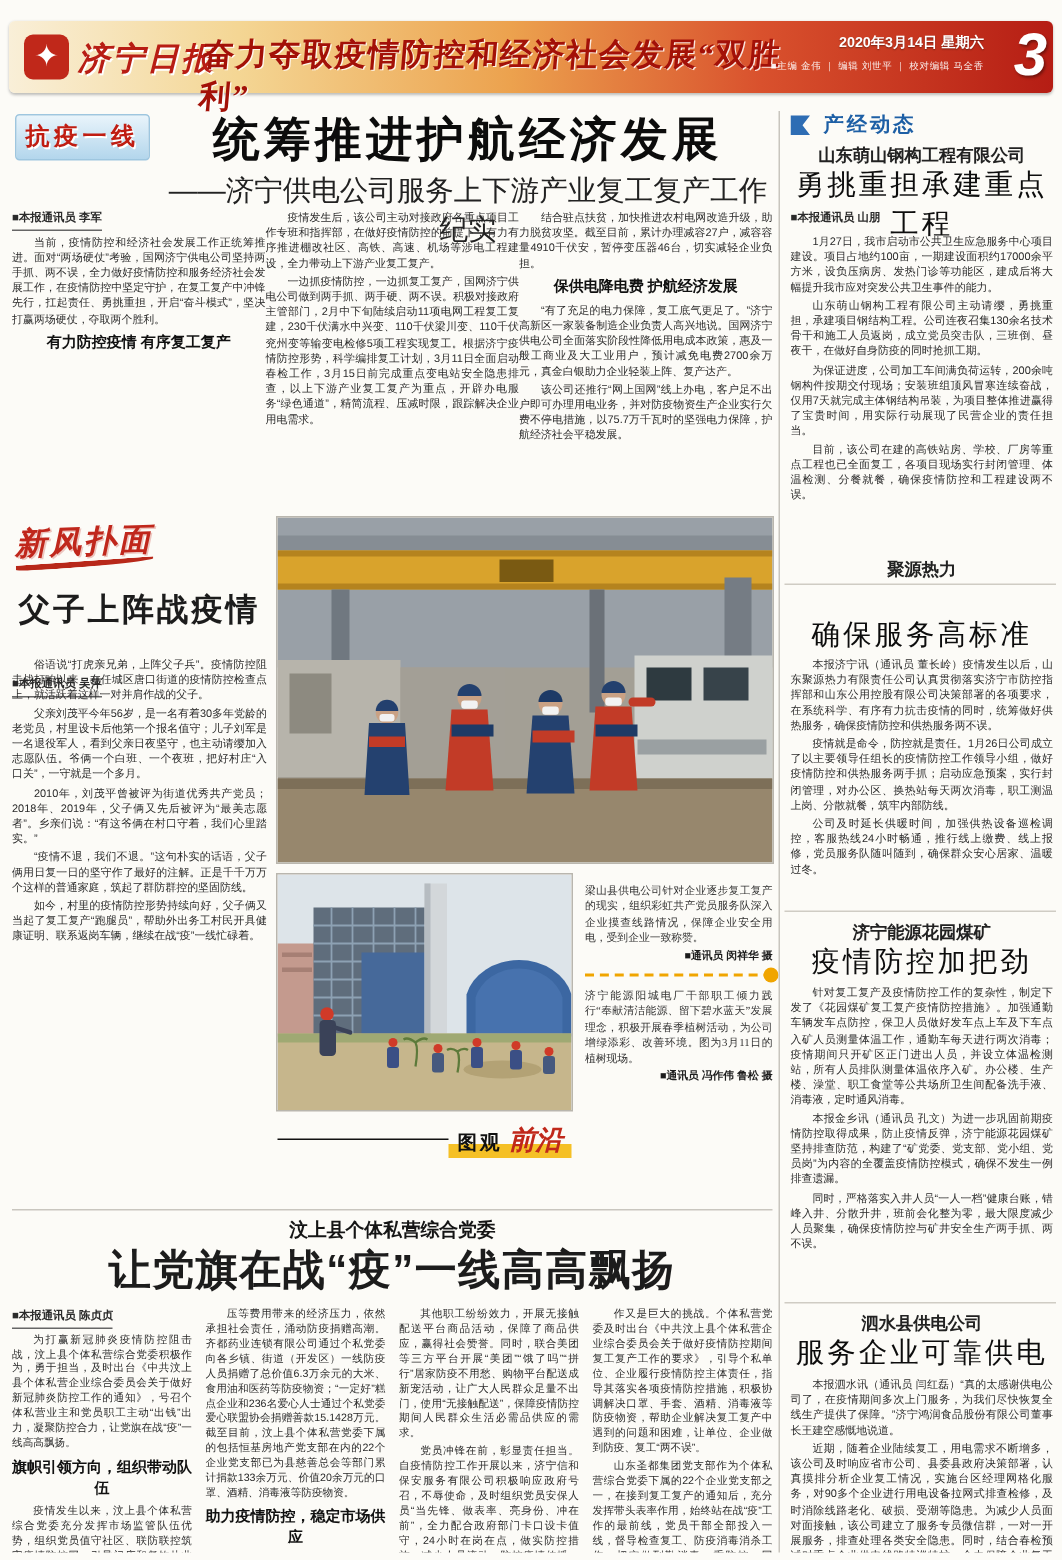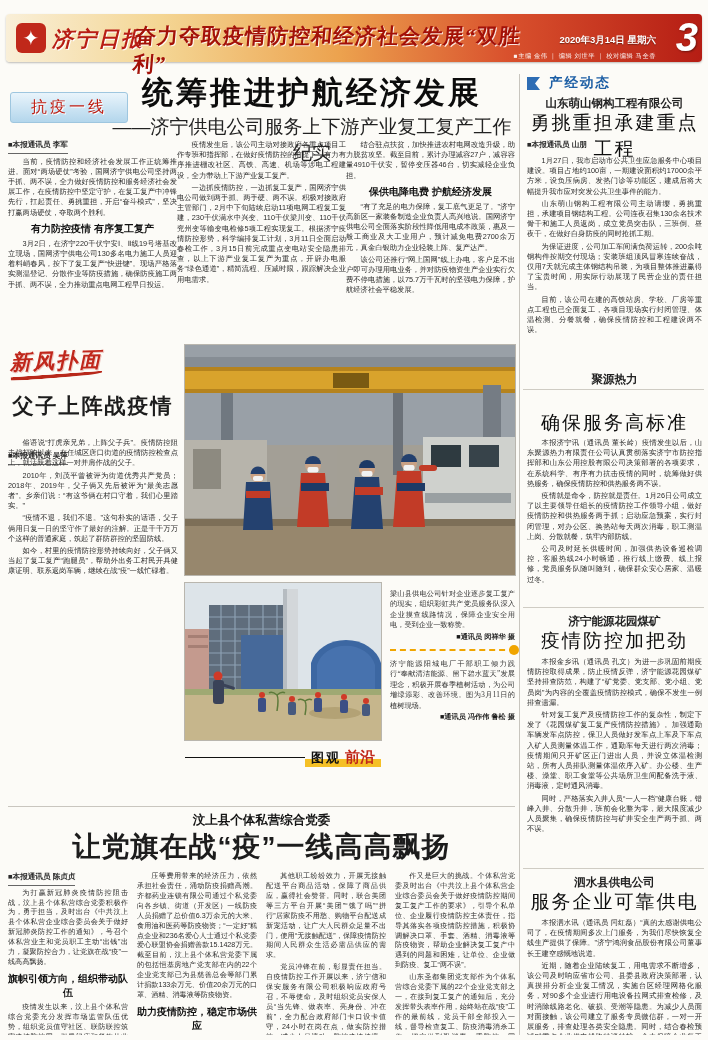--- a/index.html
+++ b/index.html
@@ -13,34 +13,34 @@
     background:linear-gradient(90deg,#f9efd8 0%,#f4d694 22%,#eca24e 48%,#d9512d 72%,#b51d14 100%);
     box-shadow:0 1px 2px rgba(0,0,0,.25);}
   .logo-box{position:absolute;left:10px;top:9px;width:30px;height:30px;background:#c0281a;
     border-radius:6px;color:#fff;font-size:20px;line-height:30px;text-align:center;font-weight:bold;}
   .paper-name{position:absolute;left:46px;top:11px;font-family:"Liberation Serif","DejaVu Serif",serif;
     font-style:italic;font-weight:bold;font-size:21px;color:#b81d14;letter-spacing:2px;
     text-shadow:1px 1px 0 #fff;}
   .banner-headline{position:absolute;left:128px;top:8px;width:400px;font-weight:900;font-size:21px;
     color:#a31108;letter-spacing:1px;transform:skewX(-5deg);
     font-family:"Liberation Serif","DejaVu Serif",serif;text-shadow:1px 1px 0 rgba(255,255,255,.85);}
-  .mast-right{position:absolute;right:46px;top:20px;text-align:right;color:#fff;padding-left:48px;}
+  .mast-right{position:absolute;right:46px;top:8px;text-align:right;color:#fff;padding-left:48px;}
   .mast-date{font-size:9.5px;font-weight:bold;text-shadow:0 1px 1px rgba(0,0,0,.4);}
   .mast-staff{font-size:6.3px;margin-top:5px;opacity:.92;letter-spacing:.5px;}
   .page-num{position:absolute;right:4px;top:1px;font-size:40px;font-weight:900;font-style:italic;
     color:#fff;text-shadow:1px 1px 2px rgba(0,0,0,.4);}
   
   .body-text{font-size:7.3px;line-height:1.4;text-align:justify;color:#2b2b2b;overflow:hidden;}
   .body-text p{margin:0 0 2px;text-indent:2em;}
   .byline{font-weight:bold;font-size:7.6px;text-indent:0 !important;
     border-bottom:1px solid #666;padding-bottom:2px;margin-bottom:3px !important;display:inline-block;}
   .subhead{font-weight:bold;font-size:10px;text-align:center;text-indent:0 !important;margin:4px 0 3px !important;color:#111;}
   
-  .badge-kangyi{left:10px;top:92px;padding:4px 20px;background:linear-gradient(180deg,#e9f4fb,#b3d6ec);
-    border:1px solid #9ec6df;border-radius:3px;color:#c01d12;font-weight:400;font-size:16px;letter-spacing:3px;
+  .badge-kangyi{left:10px;top:76px;padding:4px 6px;background:linear-gradient(180deg,#e9f4fb,#b3d6ec);
+    border:1px solid #9ec6df;border-radius:3px;color:#c01d12;font-weight:700;font-size:16px;letter-spacing:3px;
     text-shadow:1px 1px 0 #fff;}
   .lead-title{left:108px;top:72px;width:408px;text-align:center;font-size:31px;font-weight:900;
     letter-spacing:3px;color:#0c0c0c;}
   .lead-subtitle{left:108px;top:114px;width:408px;text-align:center;font-size:19px;color:#222;}
   .lead-cols{left:8px;top:140px;width:507px;height:203px;display:flex;}
   .lead-col{flex:1;height:203px;}
   
   .photo1{left:185px;top:345px;width:330px;height:230px;}
   .photo2{left:185px;top:583px;width:196px;height:157px;}
   .photo-frame{outline:1px solid #b9b6ae;}
@@ -48,21 +48,21 @@
   .caption-text{font-size:7.2px;line-height:1.45;text-align:justify;color:#333;
     font-family:"Liberation Serif","DejaVu Serif",serif;}
   .caption-credit{font-size:7.2px;font-weight:bold;text-align:right;margin-top:1px;}
   .cap-divider{position:relative;border-top:2px dashed #f0a500;margin:7px 0 8px;}
   .cap-divider::after{content:"";position:absolute;right:-4px;top:-6px;width:10px;height:10px;
     border-radius:50%;background:#f0a500;}
   .tuguan{left:185px;top:747px;width:196px;display:flex;align-items:center;}
   .tuguan .rule{flex:1;border-top:1.5px solid #111;}
   .tuguan-badge{padding:1px 6px 0;background:linear-gradient(transparent 62%,#f5c026 62%);white-space:nowrap;}
   .tuguan-left{font-weight:900;font-size:13px;color:#111;letter-spacing:2px;}
-  .tuguan-right{font-weight:900;font-size:15px;color:#c0281a;
+  .tuguan-right{font-weight:900;font-size:18px;color:#c0281a;font-style:italic;
     font-family:"Liberation Serif","DejaVu Serif",serif;margin-left:4px;}
   
   .badge-xinfeng{left:10px;top:347px;font-size:21px;font-weight:900;font-style:italic;color:#c0271c;
     letter-spacing:2px;transform:rotate(-2deg);text-shadow:1px 1px 0 rgba(192,39,28,.25);
     font-family:"Liberation Serif","DejaVu Serif",serif;}
   .badge-xinfeng::after{content:"";display:block;border-bottom:4px solid #b8281a;
     border-radius:0 0 70% 30%;margin-top:-1px;transform:rotate(-2deg);}
   .fs-title{left:8px;top:392px;width:170px;text-align:center;font-size:21px;font-weight:900;letter-spacing:2px;}
   .fs-byline{left:8px;top:436px;width:170px;margin-top:15px;}
   .fs-body{left:8px;top:438px;width:170px;height:370px;}
@@ -99,21 +99,20 @@
 
   <div class="abs badge-kangyi">抗疫一线</div>
   <div class="abs lead-title">统筹推进护航经济发展</div>
   <div class="abs lead-subtitle">——济宁供电公司服务上下游产业复工复产工作纪实</div>
 
   <div class="abs lead-cols">
     <div class="lead-col body-text">
       <p class="byline">■本报通讯员 李军</p>
       <p>当前，疫情防控和经济社会发展工作正统筹推进。面对“两场硬仗”考验，国网济宁供电公司坚持两手抓、两不误，全力做好疫情防控和服务经济社会发展工作，在疫情防控中坚定守护，在复工复产中冲锋先行，扛起责任、勇挑重担，开启“奋斗模式”，坚决打赢两场硬仗，夺取两个胜利。</p>
       <p class="subhead">有力防控疫情 有序复工复产</p>
-      <p>3月2日，在济宁220千伏宁安Ⅰ、Ⅱ线19号塔基改立现场，国网济宁供电公司130多名电力施工人员迎着料峭春风，按下了复工复产“快进键”。现场严格落实测温登记、分散作业等防疫措施，确保防疫施工两手抓、两不误，全力推动重点电网工程早日投运。</p>
     </div>
     <div class="lead-col body-text">
       <p>疫情发生后，该公司主动对接政府各重点项目工作专班和指挥部，在做好疫情防控的前提下，有力有序推进棚改社区、高铁、高速、机场等涉电工程建设，全力带动上下游产业复工复产。</p>
       <p>一边抓疫情防控，一边抓复工复产，国网济宁供电公司做到两手抓、两手硬、两不误。积极对接政府主管部门，2月中下旬陆续启动11项电网工程复工复建，230千伏满水中兴变、110千伏梁川变、110千伏兖州变等输变电检修5项工程实现复工。根据济宁疫情防控形势，科学编排复工计划，3月11日全面启动春检工作，3月15日前完成重点变电站安全隐患排查，以上下游产业复工复产为重点，开辟办电服务“绿色通道”，精简流程、压减时限，跟踪解决企业用电需求。</p>
     </div>
     <div class="lead-col body-text">
       <p>结合驻点扶贫，加快推进农村电网改造升级，助力脱贫攻坚。截至目前，累计办理减容27户，减容容量4910千伏安，暂停变压器46台，切实减轻企业负担。</p>
       <p class="subhead">保供电降电费 护航经济发展</p>
       <p>“有了充足的电力保障，复工底气更足了。”济宁高新区一家装备制造企业负责人高兴地说。国网济宁供电公司全面落实阶段性降低用电成本政策，惠及一般工商业及大工业用户，预计减免电费2700余万元，真金白银助力企业轻装上阵、复产达产。</p>
       <p>该公司还推行“网上国网”线上办电，客户足不出户即可办理用电业务，并对防疫物资生产企业实行欠费不停电措施，以75.7万千瓦时的坚强电力保障，护航经济社会平稳发展。</p>
@@ -234,20 +233,21 @@
     </div>
   </div>
 
   <div class="abs badge-xinfeng">新风扑面</div>
   <div class="abs fs-title">父子上阵战疫情</div>
   <div class="abs fs-byline body-text">
     <span class="byline">■本报通讯员 吴萍</span>
   </div>
   <div class="abs fs-body body-text">
     <p>俗语说“打虎亲兄弟，上阵父子兵”。疫情防控阻击战打响以来，在任城区唐口街道的疫情防控检查点上，就活跃着这样一对并肩作战的父子。</p>
+    <p>父亲刘茂平今年56岁，是一名有着30多年党龄的老党员，村里设卡后他第一个报名值守；儿子刘军是一名退役军人，看到父亲日夜坚守，也主动请缨加入志愿队伍。爷俩一个白班、一个夜班，把好村庄“入口关”，一守就是一个多月。</p>
     <p>2010年，刘茂平曾被评为街道优秀共产党员；2018年、2019年，父子俩又先后被评为“最美志愿者”。乡亲们说：“有这爷俩在村口守着，我们心里踏实。”</p>
     <p>“疫情不退，我们不退。”这句朴实的话语，父子俩用日复一日的坚守作了最好的注解。正是千千万万个这样的普通家庭，筑起了群防群控的坚固防线。</p>
     <p>如今，村里的疫情防控形势持续向好，父子俩又当起了复工复产“跑腿员”，帮助外出务工村民开具健康证明、联系返岗车辆，继续在战“疫”一线忙碌着。</p>
   </div>
 
   <div class="abs pf-rule"></div>
   <div class="abs pf-kicker">汶上县个体私营综合党委</div>
   <div class="abs pf-title">让党旗在战“疫”一线高高飘扬</div>
   <div class="abs pf-cols">
     <div class="pf-col body-text">
@@ -301,22 +301,22 @@
     <p>本报济宁讯（通讯员 董长岭）疫情发生以后，山东聚源热力有限责任公司认真贯彻落实济宁市防控指挥部和山东公用控股有限公司决策部署的各项要求，在系统科学、有序有力抗击疫情的同时，统筹做好供热服务，确保疫情防控和供热服务两不误。</p>
     <p>疫情就是命令，防控就是责任。1月26日公司成立了以主要领导任组长的疫情防控工作领导小组，做好疫情防控和供热服务两手抓；启动应急预案，实行封闭管理，对办公区、换热站每天两次消毒，职工测温上岗、分散就餐，筑牢内部防线。</p>
     <p>公司及时延长供暖时间，加强供热设备巡检调控，客服热线24小时畅通，推行线上缴费、线上报修，党员服务队随叫随到，确保群众安心居家、温暖过冬。</p>
   </div>
 
   <div class="abs sb-sep" style="top:607px;"></div>
 
   <div class="abs sb sb-kicker" style="top:614px;">济宁能源花园煤矿</div>
   <div class="abs sb sb-title" style="top:628px;">疫情防控加把劲</div>
   <div class="abs sb body-text" style="top:657px;height:208px;">
+    <p>针对复工复产及疫情防控工作的复杂性，制定下发了《花园煤矿复工复产疫情防控措施》。加强通勤车辆发车点防控，保卫人员做好发车点上车及下车点入矿人员测量体温工作，通勤车每天进行两次消毒；疫情期间只开矿区正门进出人员，并设立体温检测站，所有人员排队测量体温依序入矿。办公楼、生产楼、澡堂、职工食堂等公共场所卫生间配备洗手液、消毒液，定时通风消毒。</p>
     <p>本报金乡讯（通讯员 孔文）为进一步巩固前期疫情防控取得成果，防止疫情反弹，济宁能源花园煤矿坚持排查防范，构建了“矿党委、党支部、党小组、党员岗”为内容的全覆盖疫情防控模式，确保不发生一例排查遗漏。</p>
-    <p>针对复工复产及疫情防控工作的复杂性，制定下发了《花园煤矿复工复产疫情防控措施》。加强通勤车辆发车点防控，保卫人员做好发车点上车及下车点入矿人员测量体温工作，通勤车每天进行两次消毒；疫情期间只开矿区正门进出人员，并设立体温检测站，所有人员排队测量体温依序入矿。办公楼、生产楼、澡堂、职工食堂等公共场所卫生间配备洗手液、消毒液，定时通风消毒。</p>
     <p>同时，严格落实入井人员“一人一档”健康台账，错峰入井、分散升井，班前会化整为零，最大限度减少人员聚集，确保疫情防控与矿井安全生产两手抓、两不误。</p>
   </div>
 
   <div class="abs sb-sep" style="top:868px;"></div>
 
   <div class="abs sb sb-kicker" style="top:875px;">泗水县供电公司</div>
   <div class="abs sb sb-title" style="top:889px;">服务企业可靠供电</div>
   <div class="abs sb body-text" style="top:918px;height:117px;">
     <p>本报泗水讯（通讯员 闫红磊）“真的太感谢供电公司了，在疫情期间多次上门服务，为我们尽快恢复全线生产提供了保障。”济宁鸿润食品股份有限公司董事长王建空感慨地说道。</p>
     <p>近期，随着企业陆续复工，用电需求不断增多，该公司及时响应省市公司、县委县政府决策部署，认真摸排分析企业复工情况，实施台区经理网格化服务，对90多个企业进行用电设备拉网式排查检修，及时消除线路老化、破损、受潮等隐患。为减少人员面对面接触，该公司建立了服务专员微信群，一对一开展服务，排查处理各类安全隐患。同时，结合春检预试对重点企业供电线路特巡特护，全力保障企业复工复产可靠用电。</p>

